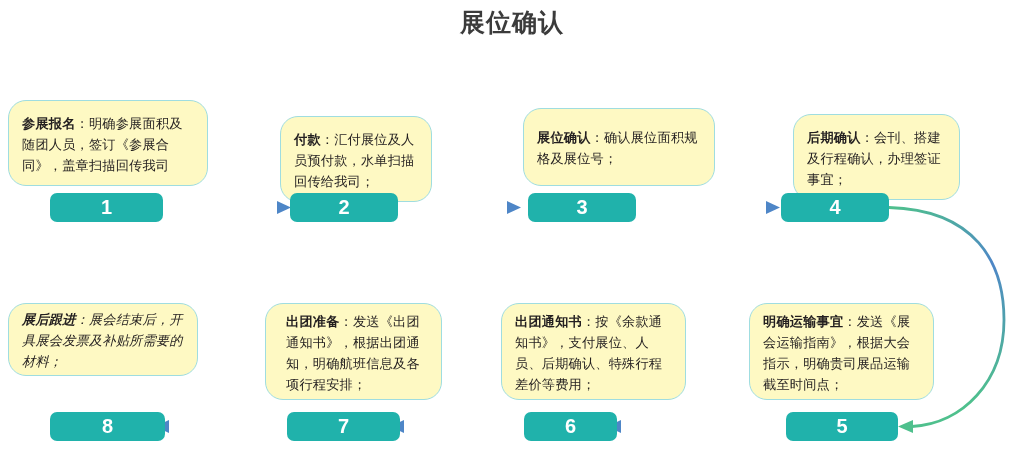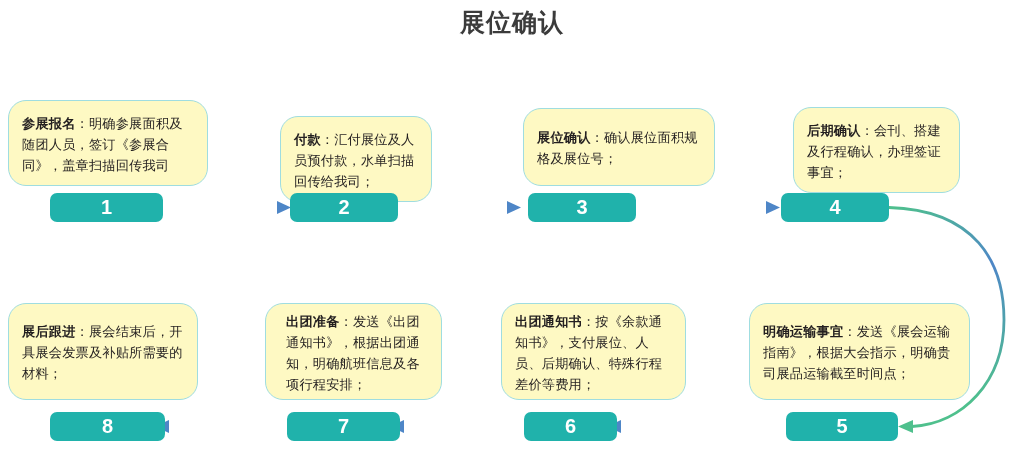--- a/index.html
+++ b/index.html
@@ -136,50 +136,50 @@
 </div>
 
 <div class="card" style="left:280px; top:116px; width:152px; height:86px;">
   <span class="txt"><b>付款</b><span>：汇付展位及人员预付款，水单扫描回传给我司；</span></span>
 </div>
 
 <div class="card" style="left:523px; top:108px; width:192px; height:78px;">
   <span class="txt"><b>展位确认</b><span>：确认展位面积规格及展位号；</span></span>
 </div>
 
-<div class="card" style="left:793px; top:107px; width:167px; height:86px;">
+<div class="card" style="left:793px; top:114px; width:167px; height:86px;">
   <span class="txt"><b>后期确认</b><span>：会刊、搭建及行程确认，办理签证事宜；</span></span>
 </div>
 
 <div class="badge" style="left:50px; top:193px; width:113px; height:29px;">
   <span>1</span>
 </div>
 <div class="badge" style="left:290px; top:193px; width:108px; height:29px;">
   <span>2</span>
 </div>
 <div class="badge" style="left:528px; top:193px; width:108px; height:29px;">
   <span>3</span>
 </div>
 <div class="badge" style="left:781px; top:193px; width:108px; height:29px;">
   <span>4</span>
 </div>
 
-<div class="card" style="left:8px; top:303px; width:190px; height:97px;">
+<div class="card" style="left:8px; top:303px; width:190px; height:73px;font-style:italic;">
   <span class="txt"><b>展后跟进</b><span>：展会结束后，开具展会发票及补贴所需要的材料；</span></span>
 </div>
 
 <div class="card" style="left:265px; top:303px; width:177px; height:97px;padding-left:20px;">
   <span class="txt"><b>出团准备</b><span>：发送《出团通知书》，根据出团通知，明确航班信息及各项行程安排；</span></span>
 </div>
 
 <div class="card" style="left:501px; top:303px; width:185px; height:97px;">
   <span class="txt"><b>出团通知书</b><span>：按《余款通知书》，支付展位、人员、后期确认、特殊行程差价等费用；</span></span>
 </div>
 
-<div class="card" style="left:749px; top:303px; width:221px; height:97px;">
+<div class="card" style="left:749px; top:303px; width:185px; height:97px;">
   <span class="txt"><b>明确运输事宜</b><span>：发送《展会运输指南》，根据大会指示，明确贵司展品运输截至时间点；</span></span>
 </div>
 
 <div class="badge" style="left:50px; top:412px; width:115px; height:29px;">
   <span>8</span>
 </div>
 <div class="badge" style="left:287px; top:412px; width:113px; height:29px;">
   <span>7</span>
 </div>
 <div class="badge" style="left:524px; top:412px; width:93px; height:29px;">

